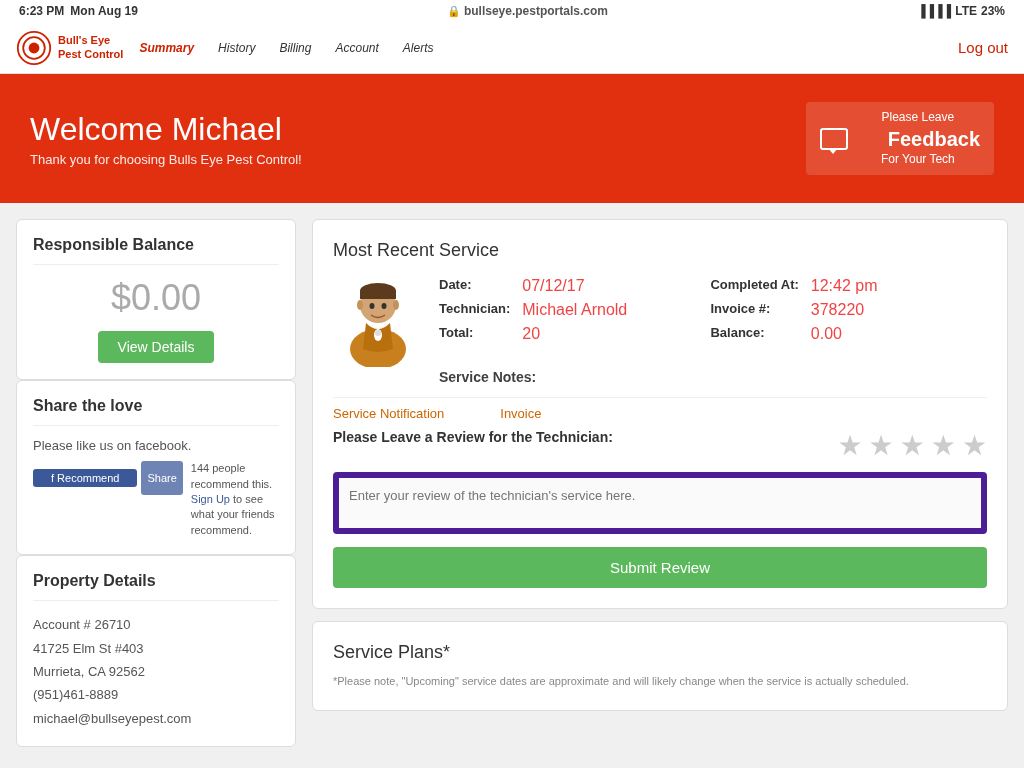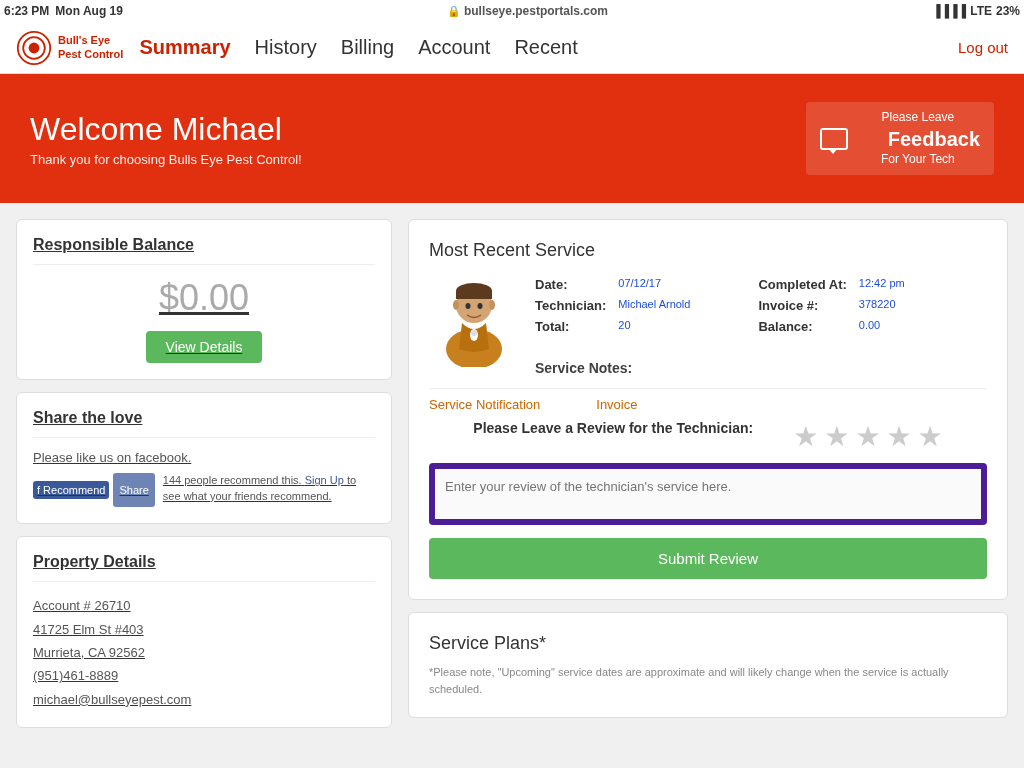--- a/index.html
+++ b/index.html
@@ -4,21 +4,21 @@
   <style>
     * { margin: 0; padding: 0; box-sizing: border-box; }
     body { font-family: -apple-system, BlinkMacSystemFont, 'Helvetica Neue', Arial, sans-serif; background: #f0f0f0; font-size: 14px; color: #333; }
 
     
     .status-bar {
       background: #fff;
       display: flex;
       justify-content: space-between;
       align-items: center;
-      padding: 4px 4px;
+      padding: 4px 19px;
       font-size: 12px;
       font-weight: 600;
     }
     .status-left { display: flex; align-items: center; gap: 6px; }
     .status-right { display: flex; align-items: center; gap: 4px; font-size: 12px; }
 
     
     .navbar {
       background: #fff;
       display: flex;
@@ -32,21 +32,21 @@
       align-items: center;
       gap: 6px;
       margin-right: 16px;
     }
     .logo-bullseye {
       width: 36px;
       height: 36px;
     }
     .logo-text { font-size: 11px; color: #cc2200; font-weight: 700; line-height: 1.2; }
     .nav-links { display: flex; align-items: center; gap: 24px; flex: 1; }
-    .nav-link { color: #333; text-decoration: none; font-size: 20px; font-weight: 500; cursor: pointer; }
+    .nav-link { color: #333; text-decoration: none; font-size: 12px; font-weight: 500; cursor: pointer; font-style: italic; }
     .nav-link.active { color: #cc2200; font-weight: 700; }
     .nav-logout { margin-left: auto; color: #cc2200; font-weight: 500; font-size: 15px; cursor: pointer; }
 
     
     .hero {
       background: #e03010;
       color: #fff;
       padding: 28px 30px;
       display: flex;
       align-items: center;
@@ -86,21 +86,21 @@
 
     
     .main-content {
       display: flex;
       gap: 16px;
       padding: 16px;
       align-items: flex-start;
     }
 
     
-    .left-col { width: 376px; display: flex; flex-direction: column; gap: 12px; text-decoration: underline; }
+    .left-col { width: 280px; display: flex; flex-direction: column; gap: 0; }
 
     .card {
       background: #fff;
       border-radius: 6px;
       border: 1px solid #ddd;
       padding: 16px;
     }
     .card-title { font-size: 16px; font-weight: 600; color: #333; padding-bottom: 10px; border-bottom: 1px solid #eee; margin-bottom: 12px; }
 
     .balance-amount { font-size: 36px; color: #aaa; text-align: center; margin: 12px 0; font-weight: 300; }
@@ -119,21 +119,21 @@
 
     .share-text { font-size: 13px; color: #555; margin-bottom: 8px; }
     .fb-row { display: flex; align-items: flex-start; gap: 8px; }
     .fb-recommend {
       display: flex;
       align-items: center;
       gap: 4px;
       background: #3b5998;
       color: #fff;
       border-radius: 3px;
-      padding: 3px 4px;
+      padding: 3px 18px;
       font-size: 11px;
       white-space: nowrap;
     }
     .fb-share {
       background: #6d84b4;
       color: #fff;
       border-radius: 3px;
       padding: 11px 6px;
       font-size: 11px;
     }
@@ -144,21 +144,21 @@
 
     
     .right-col { flex: 1; display: flex; flex-direction: column; gap: 12px; }
 
     .service-card { background: #fff; border-radius: 6px; border: 1px solid #ddd; padding: 20px; }
     .service-card-title { font-size: 18px; font-weight: 500; color: #333; margin-bottom: 16px; }
 
     .service-details-row { display: flex; gap: 16px; align-items: flex-start; }
     .service-info-grid { display: grid; grid-template-columns: auto 1fr auto 1fr; gap: 6px 12px; align-content: start; }
     .info-label { font-weight: 700; color: #333; font-size: 13px; }
-    .info-value { color: #1d4ed8; font-size: 11px; }
+    .info-value { color: #ef4444; font-size: 16px; }
 
     .service-notes { font-weight: 700; color: #404040; margin-top: 26px; font-size: 14px; }
 
     .service-links { display: flex; gap: 56px; margin: 12px 0 8px 0; padding-top: 8px; border-top: 1px solid #eee; }
     .service-link { color: #cc6600; font-size: 13px; cursor: pointer; text-decoration: none; }
 
     .review-section { margin-top: 4px; }
     .review-label { font-size: 14px; font-weight: 600; color: #333; margin-bottom: 8px; }
     .star-row { display: flex; gap: 6px; margin-bottom: 10px; justify-content: flex-end; }
     .star { font-size: 28px; color: #ccc; cursor: pointer; }
@@ -224,21 +224,21 @@
     <div class="logo-text">
       <span>Bull's Eye</span><br>
       <span>Pest Control</span>
     </div>
   </div>
   <div class="nav-links">
     <a class="nav-link active">Summary</a>
     <a class="nav-link">History</a>
     <a class="nav-link">Billing</a>
     <a class="nav-link">Account</a>
-    <a class="nav-link">Recent</a>
+    <a class="nav-link">Alerts</a>
   </div>
   <a class="nav-logout">Log out</a>
 </nav>
 
 <div class="hero">
   <div class="hero-text">
     <h1>Welcome Michael</h1>
     <p>Thank you for choosing Bulls Eye Pest Control!</p>
   </div>
   <div class="feedback-area">
@@ -339,21 +339,21 @@
           <div class="service-notes">Service Notes:</div>
         </div>
       </div>
 
       <div class="service-links">
         <a class="service-link">Service Notification</a>
         <a class="service-link">Invoice</a>
       </div>
 
       <div class="review-section">
-        <div style="display:flex; justify-content:center; align-items:flex-start;gap:40px;">
+        <div style="display:flex; justify-content:space-between; align-items:flex-start;gap:40px;">
           <div class="review-label" style="max-width:55%;">Please Leave a Review for the Technician:</div>
           <div class="star-row">
             <span class="star">★</span>
             <span class="star">★</span>
             <span class="star">★</span>
             <span class="star">★</span>
             <span class="star">★</span>
           </div>
         </div>
         <textarea class="review-textarea" placeholder="Enter your review of the technician's service here." style=""></textarea>

